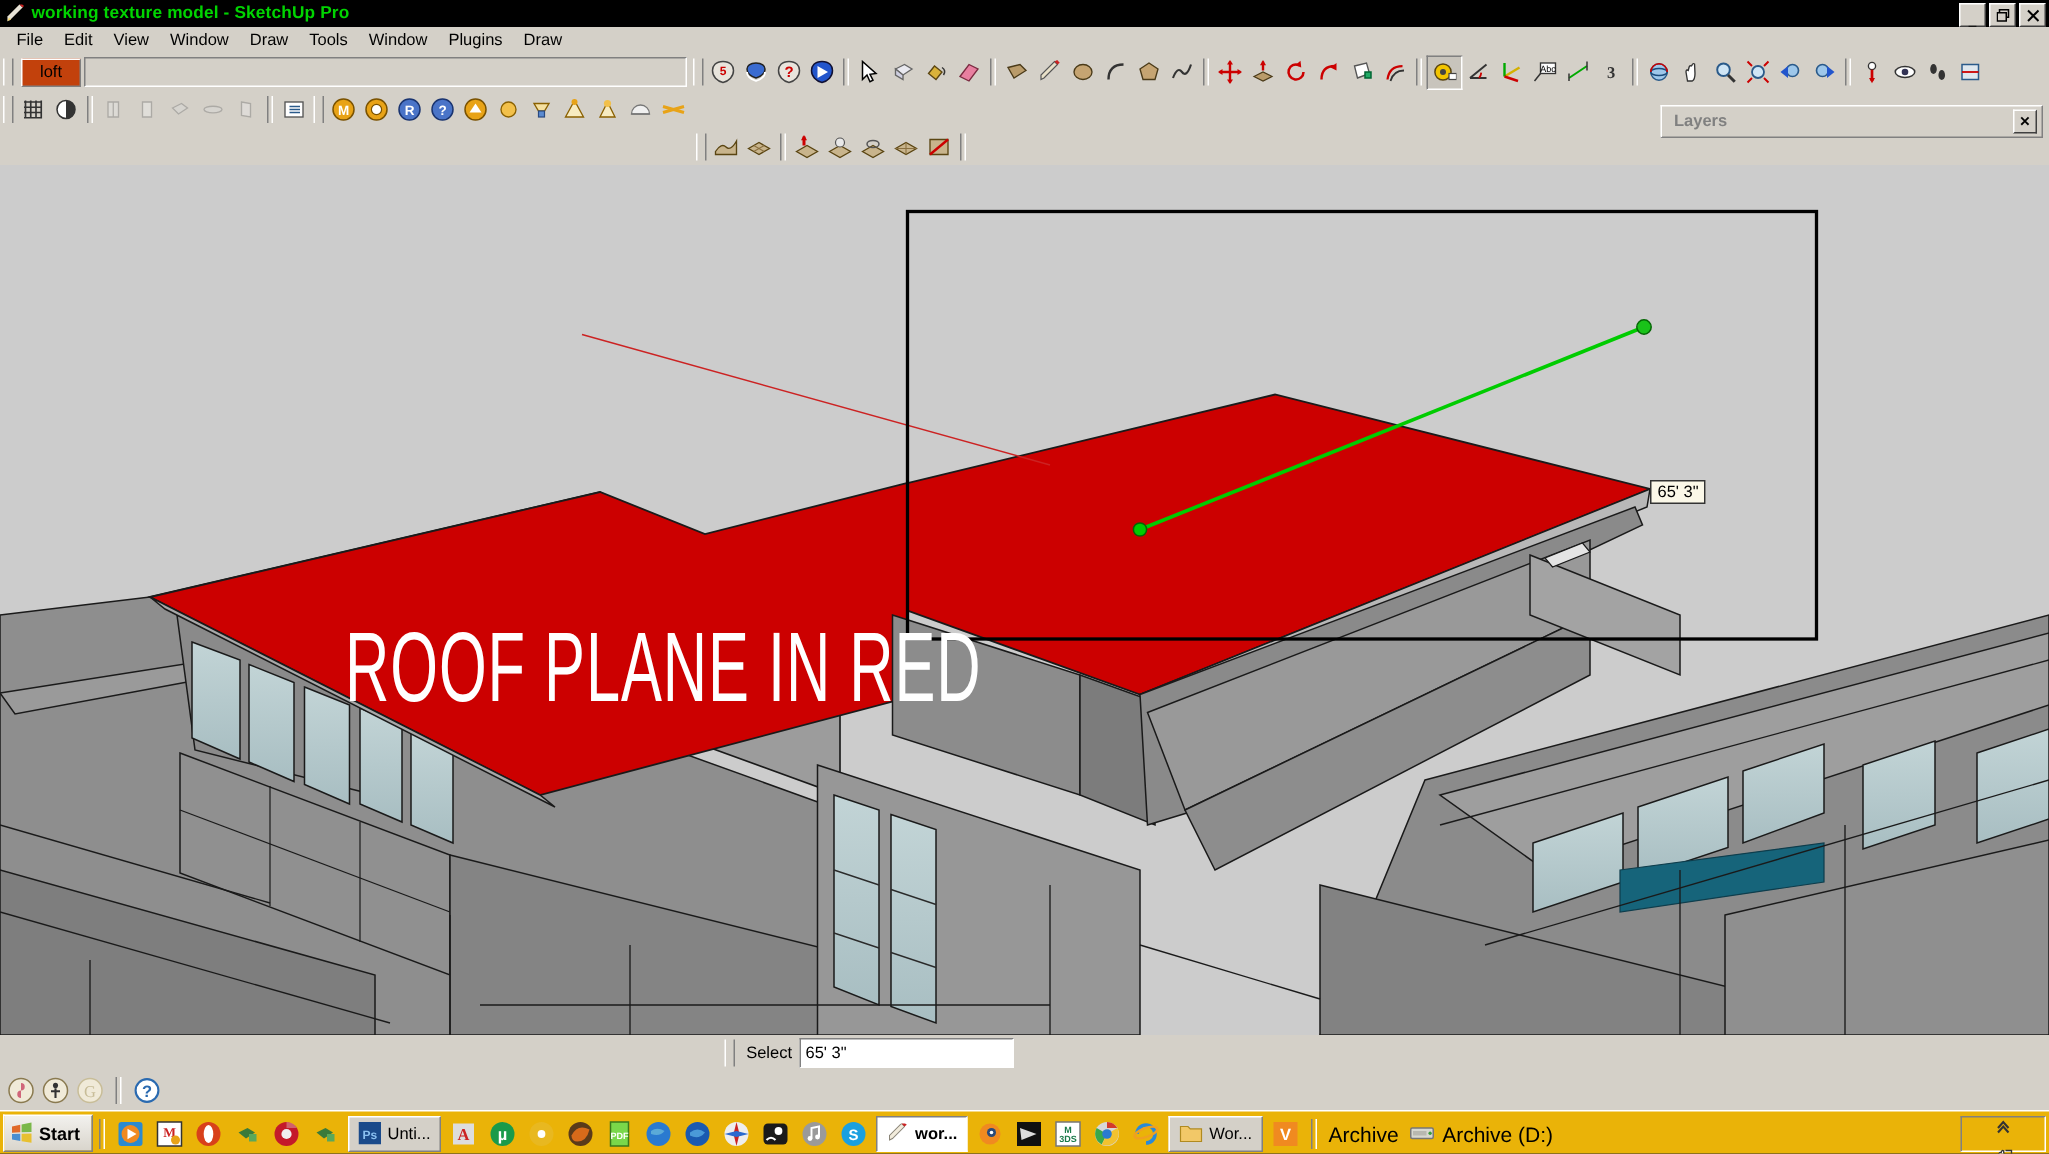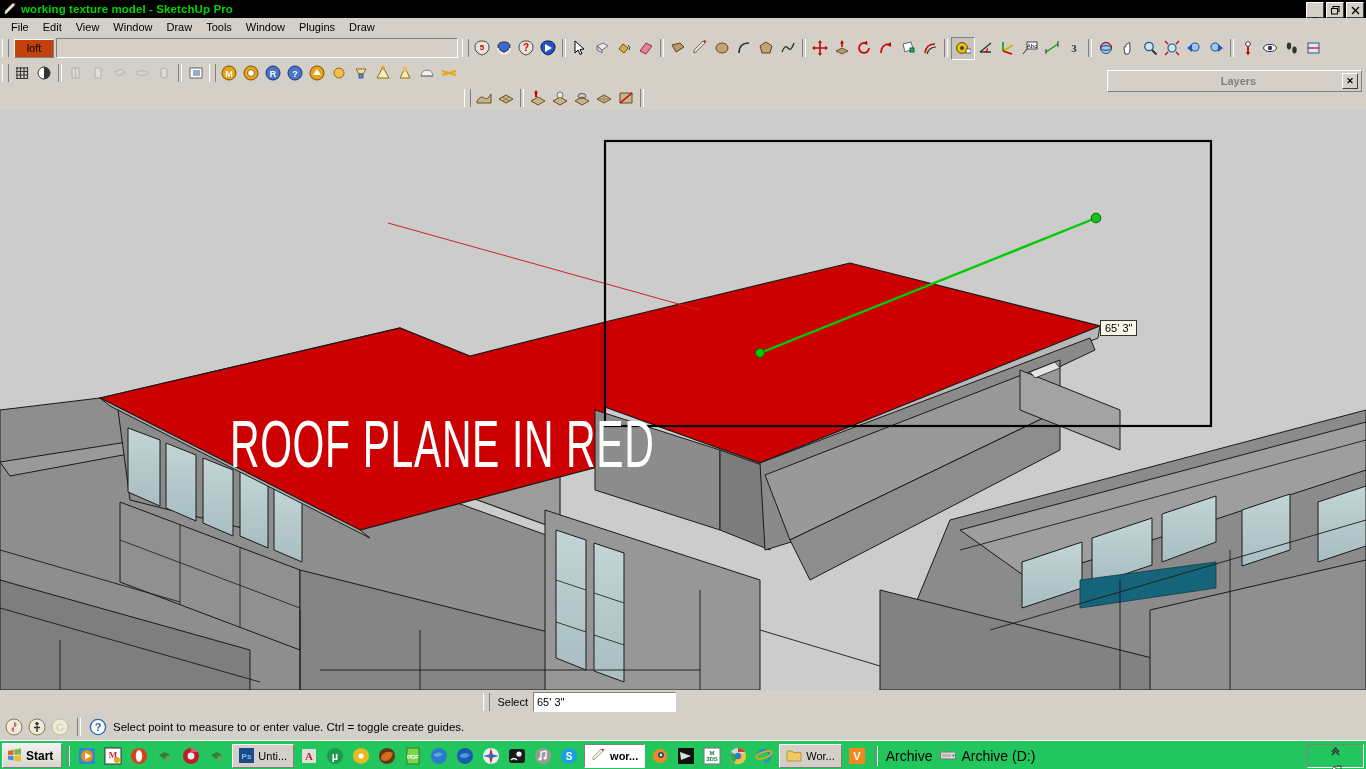--- a/index.html
+++ b/index.html
@@ -36,42 +36,42 @@
   .viewport{position:absolute;left:0;top:110px;width:1366px;height:580px;background:#cccccc;overflow:hidden;}
   .vpsvg{position:absolute;left:0;top:0;}
   .overlay-text{position:absolute;color:#fff;font-family:"Liberation Sans Narrow","Liberation Sans",sans-serif;
         font-weight:400;text-transform:uppercase;white-space:nowrap;letter-spacing:1px;transform:scaleX(0.62);transform-origin:left center;}
   #roof-label{left:230px;top:296px;font-size:66px;}
   .meas-tip{position:absolute;left:1100px;top:210px;background:#fbf8e8;border:1px solid #333;font-size:11px;
             padding:1px 4px;color:#000;font-family:"Liberation Sans",sans-serif;}
 
   
   .layers{position:absolute;left:1107px;top:70px;width:253px;height:20px;background:#d4d0c8;
-          border:1px solid #fff;border-right-color:#808080;border-bottom-color:#808080;display:flex;align-items:center;justify-content:center;}
+          border:1px solid #fff;border-right-color:#808080;border-bottom-color:#808080;display:flex;align-items:center;}
   .layers-title{color:#808080;font-weight:bold;font-size:11px;margin-left:8px;}
   .layers-close{position:absolute;right:3px;top:2px;width:14px;height:14px;background:#d4d0c8;
           border:1px solid #fff;border-right-color:#404040;border-bottom-color:#404040;
           display:flex;align-items:center;justify-content:center;font-size:9px;font-weight:bold;}
 
   
   .vcbbar{position:absolute;left:0;top:690px;width:1366px;height:24px;background:#d4d0c8;display:flex;align-items:center;}
   .vcb-spacer{flex:1;}
   .vcb-grip{width:5px;height:18px;border-left:1px solid #fff;border-right:1px solid #808080;margin:0 2px;}
   .vcb-label{font-size:11px;color:#000;padding:0 5px;}
   .vcb-input{width:135px;height:16px;background:#fff;border:1px solid #808080;border-right-color:#fff;border-bottom-color:#fff;
              font-size:11px;color:#000;padding:1px 3px;font-family:"Liberation Sans",sans-serif;}
 
   
   .statusbar{position:absolute;left:0;top:714px;width:1366px;height:26px;background:#d4d0c8;display:flex;align-items:center;}
   .sb-icon{width:18px;height:18px;border-radius:50%;margin-left:5px;position:relative;}
   .sb-sep{width:2px;height:18px;border-left:1px solid #808080;border-right:1px solid #fff;margin:0 8px;}
   .sb-text{font-size:11.5px;color:#000;margin-left:6px;}
 
   
-  .taskbar{position:absolute;left:0;top:740px;width:1366px;height:29px;background:#22c55e;display:flex;align-items:center;
+  .taskbar{position:absolute;left:0;top:740px;width:1366px;height:29px;background:#eab308;display:flex;align-items:center;
            border-top:1px solid #fff;}
   .startbtn{height:23px;margin-left:2px;display:flex;align-items:center;padding:0 8px 0 3px;
             background:linear-gradient(#f2f1ee,#d9d5cc);border:1px solid #fff;border-right-color:#808080;border-bottom-color:#808080;}
   .start-text{font-weight:bold;font-size:12px;color:#000;margin-left:3px;}
   .tb-sep{width:2px;height:20px;border-left:1px solid #808080;border-right:1px solid #fff;margin:0 4px;}
   .ql{width:26px;height:24px;display:flex;align-items:center;justify-content:center;}
   .taskbtn{height:22px;display:flex;align-items:center;padding:0 6px;margin:0 2px;
            background:#d4d0c8;border:1px solid #fff;border-right-color:#808080;border-bottom-color:#808080;font-size:11px;gap:4px;}
   .taskbtn.active{background:#fff;border:1px solid #808080;border-right-color:#fff;border-bottom-color:#fff;}
   .tray{display:flex;align-items:center;height:22px;padding:0 4px;gap:5px;
@@ -670,21 +670,20 @@
           <text x="9" y="13" font-size="11" fill="#c8bd98" text-anchor="middle" font-family="Liberation Serif, serif">G</text>
         </svg>
     </span>
     <span class="sb-sep"></span>
     <span class="sb-icon" style="margin-left:0">
       <svg width="18" height="18" viewBox="0 0 18 18">
           <circle cx="9" cy="9" r="7.6" fill="#ffffff" stroke="#2a6ab0" stroke-width="1.4"></circle>
           <text x="9" y="13" font-size="11" fill="#2a6ab0" text-anchor="middle" font-family="Liberation Sans, sans-serif" font-weight="bold">?</text>
         </svg>
     </span>
-    <span class="sb-text">Select point to measure to or enter value.  Ctrl = toggle create guides.</span>
   </div>
 
   <div class="taskbar">
     <div class="startbtn">
       <svg width="17" height="17" viewBox="0 0 17 17">
         <path d="M2,4 L7.5,2.8 L7.5,7.8 L2,8.2Z" fill="#e06a2a"></path>
         <path d="M8.4,2.6 L15,1.4 L15,7.6 L8.4,7.8Z" fill="#7ab84a"></path>
         <path d="M2,9 L7.5,8.8 L7.5,13.6 L2,12.6Z" fill="#4a8ed0"></path>
         <path d="M8.4,8.8 L15,8.6 L15,14.8 L8.4,13.8Z" fill="#e8c030"></path>
       </svg>

